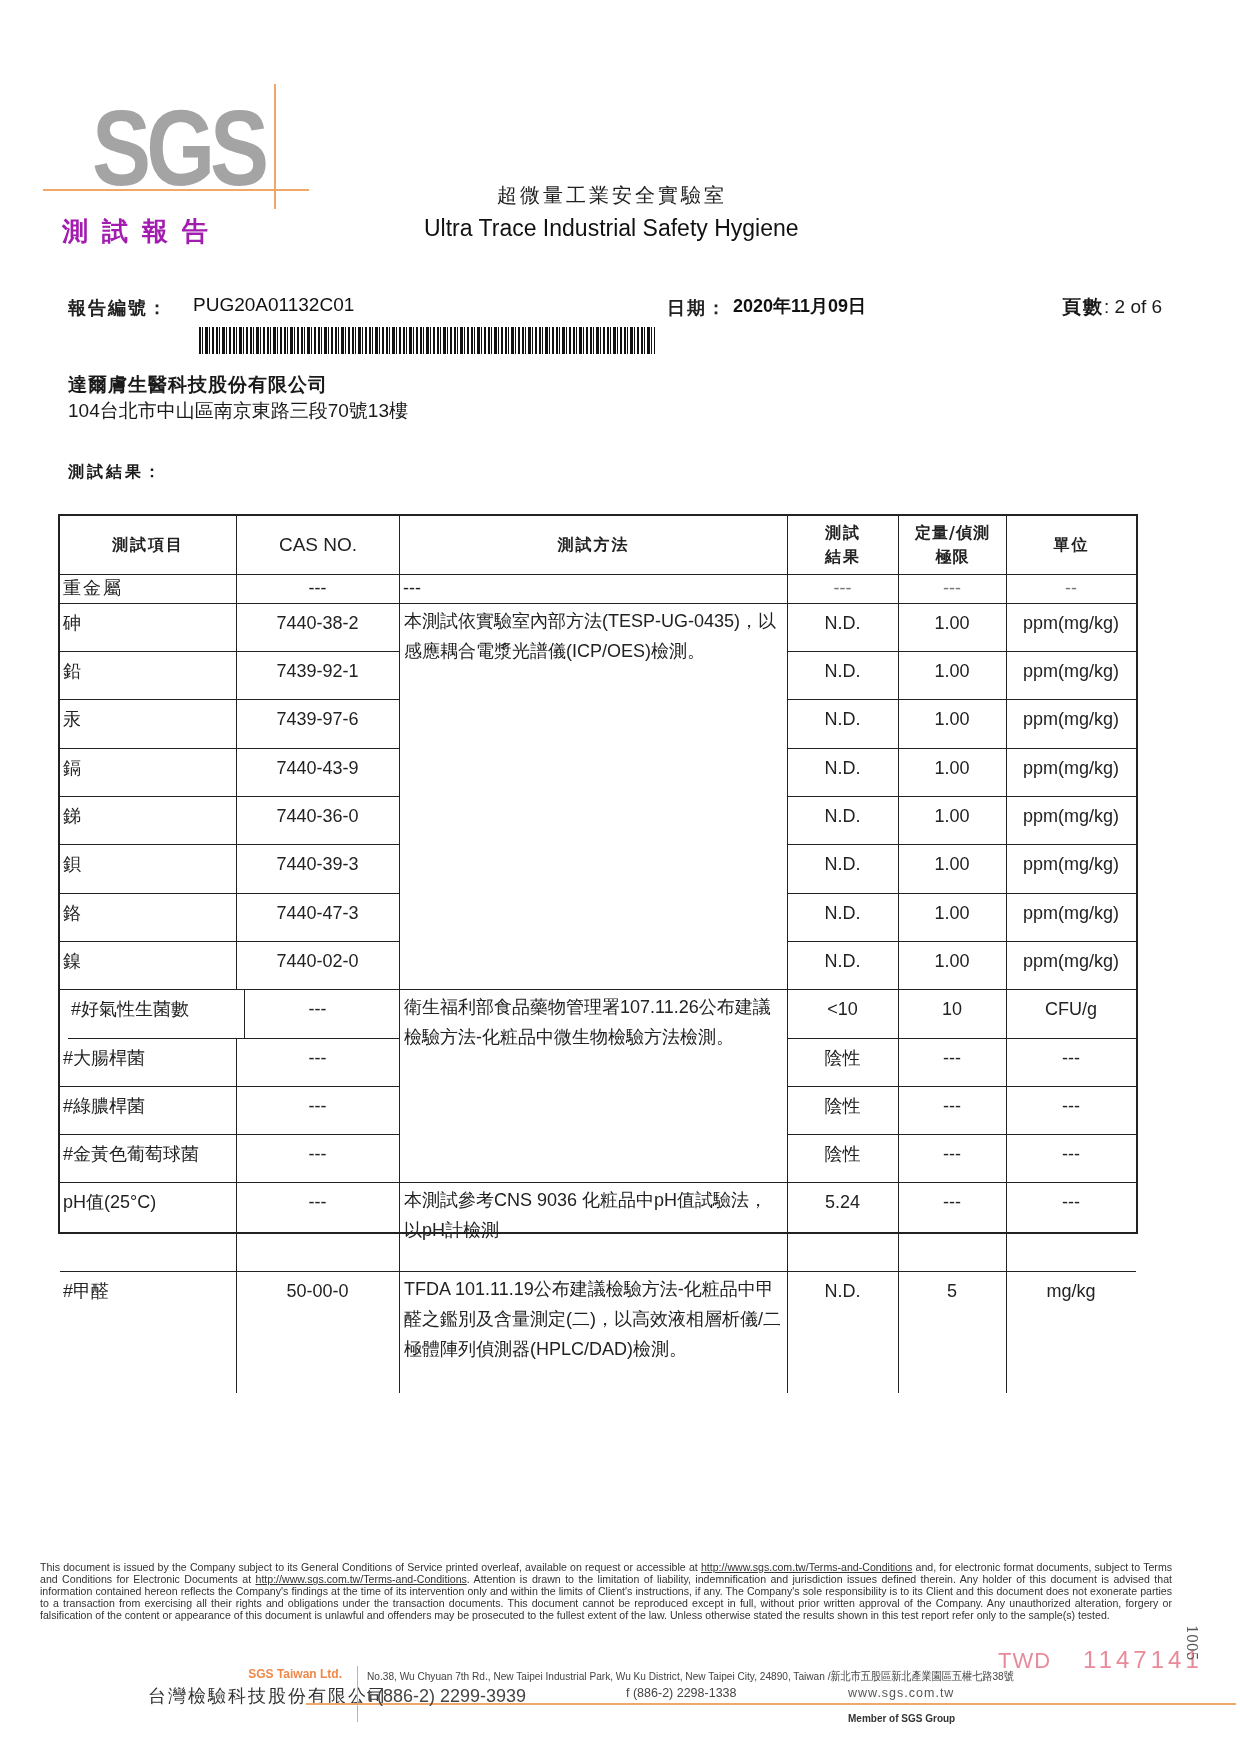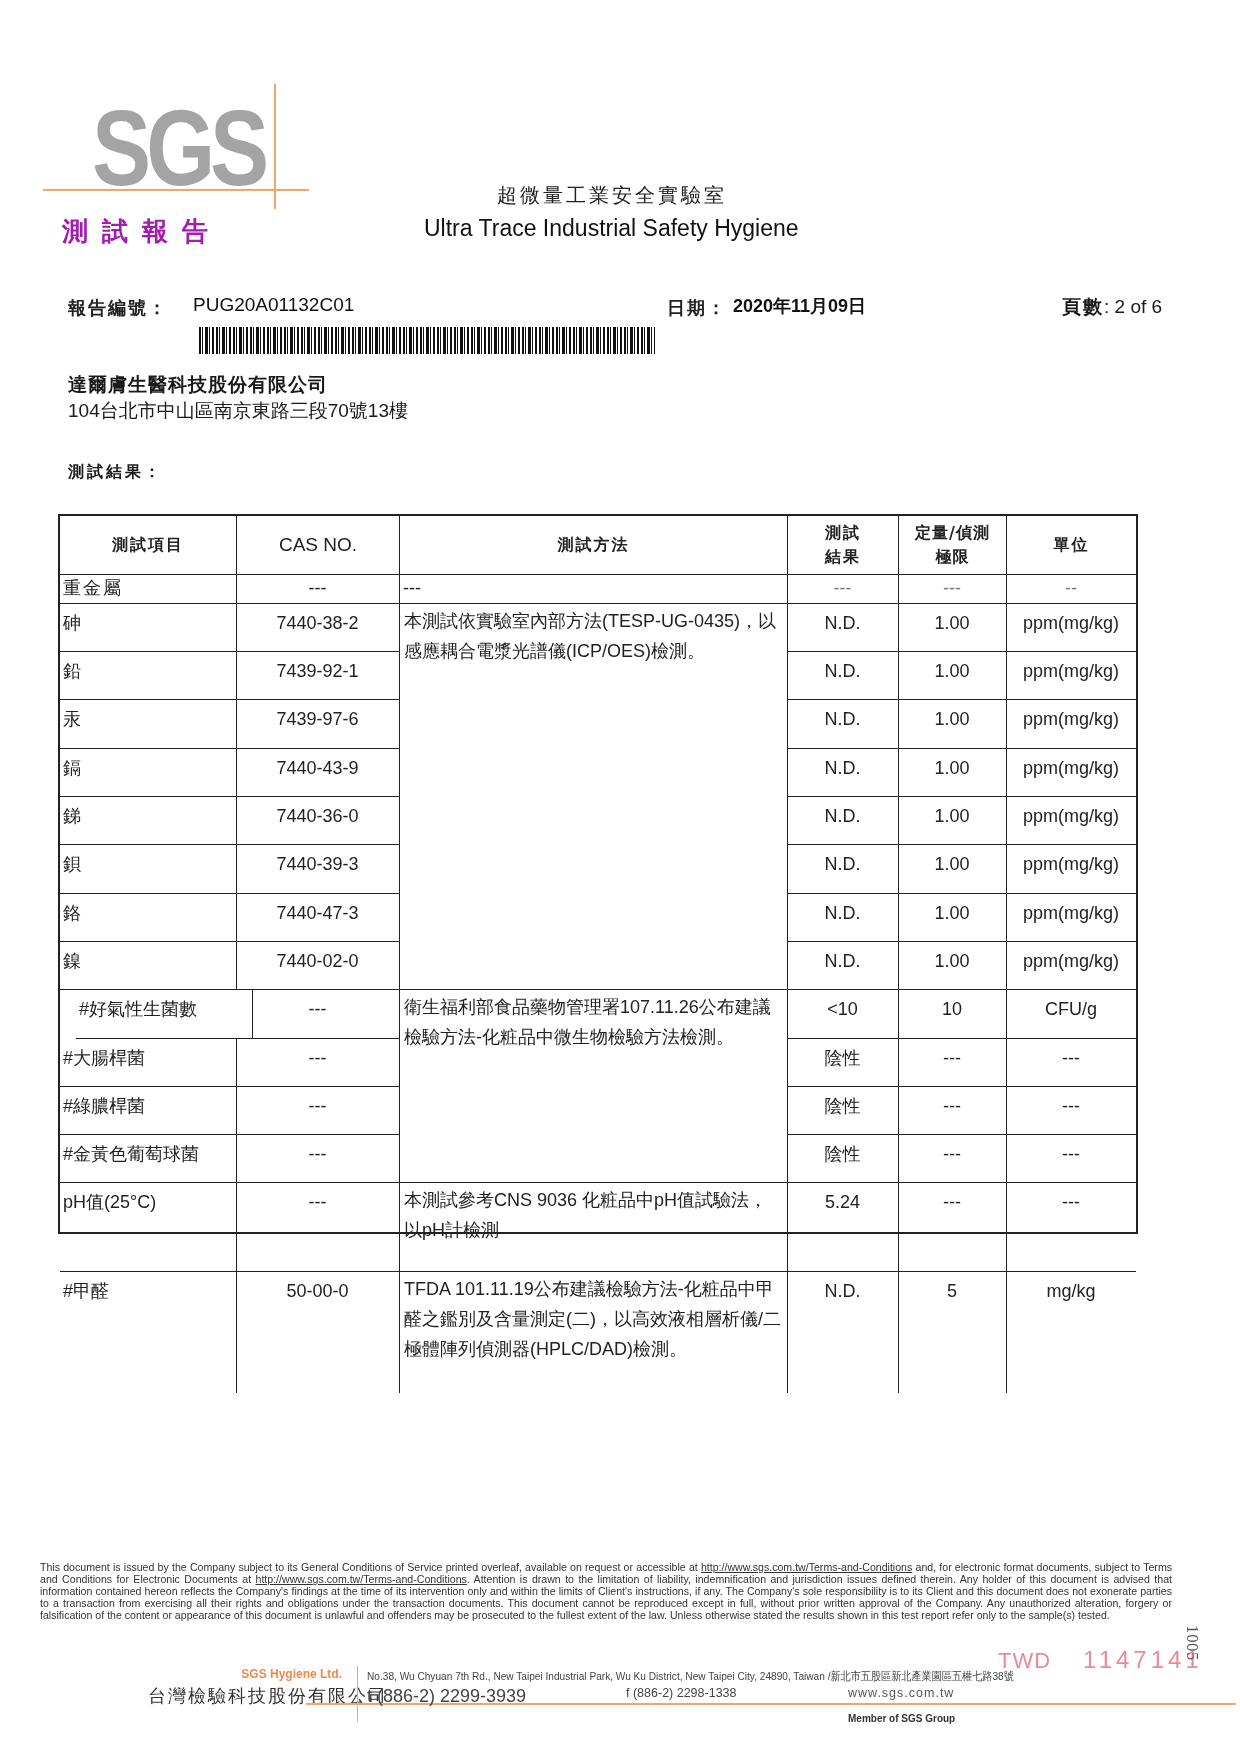--- a/index.html
+++ b/index.html
@@ -162,21 +162,21 @@
   <div class="cell c-center noRB" style="left:947px; top:378px; width:129px; height:48px;">ppm(mg/kg)</div>
 
   <div class="cell" style="left:0; top:426px; width:177px; height:48px;">鎳</div>
   <div class="cell c-center" style="left:177px; top:426px; width:163px; height:48px;">7440-02-0</div>
   <div class="cell c-center" style="left:728px; top:426px; width:111px; height:48px;">N.D.</div>
   <div class="cell c-center" style="left:839px; top:426px; width:108px; height:48px;">1.00</div>
   <div class="cell c-center noRB" style="left:947px; top:426px; width:129px; height:48px;">ppm(mg/kg)</div>
 
   <div class="cell method" style="left:340px; top:88px; width:388px; height:386px;">本測試依實驗室內部方法(TESP-UG-0435)，以感應耦合電漿光譜儀(ICP/OES)檢測。</div>
 
-  <div class="cell" style="left:16px; top:474px; width:177px; height:49px;">#好氣性生菌數</div>
+  <div class="cell" style="left:8px; top:474px; width:177px; height:49px;">#好氣性生菌數</div>
   <div class="cell c-center" style="left:177px; top:474px; width:163px; height:49px;">---</div>
   <div class="cell c-center" style="left:728px; top:474px; width:111px; height:49px;">&lt;10</div>
   <div class="cell c-center" style="left:839px; top:474px; width:108px; height:49px;">10</div>
   <div class="cell c-center noRB" style="left:947px; top:474px; width:129px; height:49px;">CFU/g</div>
 
   <div class="cell" style="left:0; top:523px; width:177px; height:48px;">#大腸桿菌</div>
   <div class="cell c-center" style="left:177px; top:523px; width:163px; height:48px;">---</div>
   <div class="cell c-center" style="left:728px; top:523px; width:111px; height:48px;">陰性</div>
   <div class="cell c-center" style="left:839px; top:523px; width:108px; height:48px;">---</div>
   <div class="cell c-center noRB" style="left:947px; top:523px; width:129px; height:48px;">---</div>
@@ -210,21 +210,21 @@
   <div class="cell c-center noRB" style="left:947px; top:756px; width:129px; height:121px; border-bottom:none;">mg/kg</div>
 </div>
 
 <div class="abs disclaimer">
   <span>This document is issued by the Company subject to its General Conditions of Service printed overleaf, available on request or accessible at </span><u>http://www.sgs.com.tw/Terms-and-Conditions</u><span> and, for electronic format documents, subject to Terms and Conditions for Electronic Documents at </span><u>http://www.sgs.com.tw/Terms-and-Conditions</u><span>. Attention is drawn to the limitation of liability, indemnification and jurisdiction issues defined therein. Any holder of this document is advised that information contained hereon reflects the Company's findings at the time of its intervention only and within the limits of Client's instructions, if any. The Company's sole responsibility is to its Client and this document does not exonerate parties to a transaction from exercising all their rights and obligations under the transaction documents. This document cannot be reproduced except in full, without prior written approval of the Company. Any unauthorized alteration, forgery or falsification of the content or appearance of this document is unlawful and offenders may be prosecuted to the fullest extent of the law. Unless otherwise stated the results shown in this test report refer only to the sample(s) tested.</span>
 </div>
 
 <div class="abs twd"><span>TWD</span><span class="big">1147141</span></div>
 <div class="abs side-no">1005</div>
 
-<div class="abs sgs-tw">SGS Hygiene Ltd.</div>
+<div class="abs sgs-tw">SGS Taiwan Ltd.</div>
 <div class="abs sgs-tw-cn">台灣檢驗科技股份有限公司</div>
 <div class="abs foot-vline"></div>
 <div class="abs foot-hline"></div>
 <div class="abs foot-addr">No.38, Wu Chyuan 7th Rd., New Taipei Industrial Park, Wu Ku District, New Taipei City, 24890, Taiwan /新北市五股區新北產業園區五權七路38號</div>
 <div class="abs foot-tel">t (886-2) 2299-3939</div>
 <div class="abs foot-fax">f (886-2) 2298-1338</div>
 <div class="abs foot-web">www.sgs.com.tw</div>
 <div class="abs foot-member">Member of SGS Group</div>
 
 </body></html>

